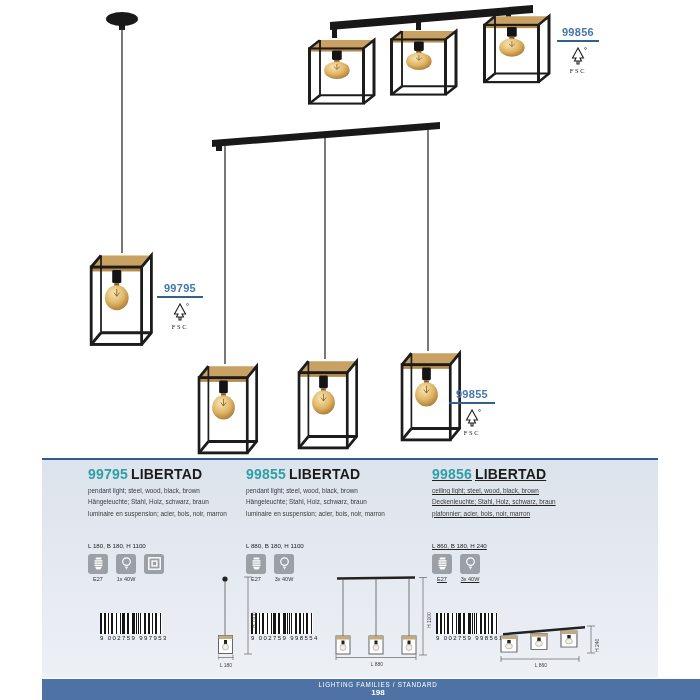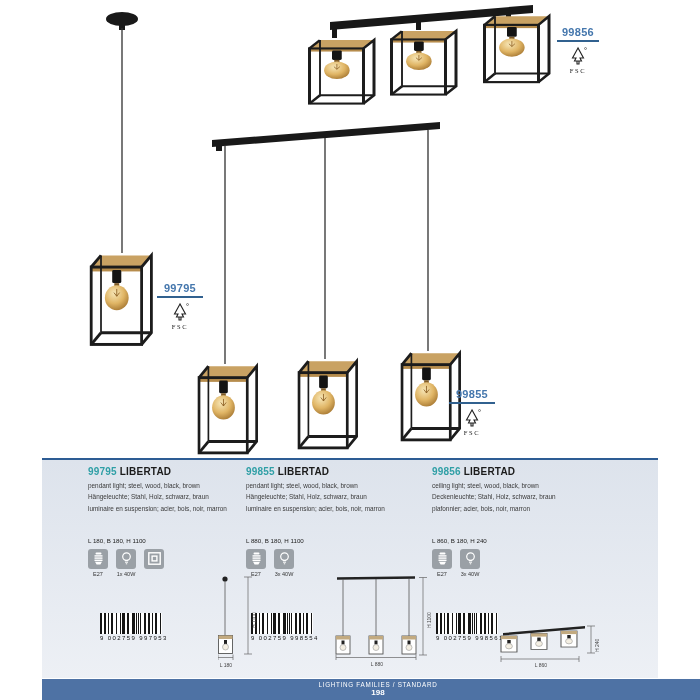--- a/index.html
+++ b/index.html
@@ -9,22 +9,22 @@
   
   .plabel{position:absolute;text-align:center;}
   .plabel .num{font-size:11px;font-weight:bold;color:#4577ad;letter-spacing:.3px;display:block;}
   .plabel .rule{height:2px;background:#31618f;margin:2px 0 4px;}
   .plabel svg{display:block;margin:0 auto;}
   .plabel .fsc{font-family:"Liberation Serif",serif;font-size:6.5px;letter-spacing:1.6px;color:#222;margin-top:1px;}
   
   .panel{position:absolute;left:42px;top:458px;width:616px;height:220px;
          background:linear-gradient(#dde3ec,#edf0f5);border-top:2px solid #2d5c94;box-sizing:border-box;}
   .col{position:absolute;top:6px;width:170px;}
-  .col.c1{left:46px;} .col.c2{left:204px;} .col.c3{left:390px;}
-  .ptitle{font-size:10px;font-weight:bold;color:#1b1b1b;letter-spacing:.2px;}
+  .col.c1{left:46px;} .col.c2{left:204px;} .col.c3{left:390px;text-decoration:underline;}
+  .ptitle{font-size:14px;font-weight:bold;color:#1b1b1b;letter-spacing:.2px;}
   .pid{color:#2f9fa6;margin-right:3px;}
   .desc{font-size:6.4px;color:#3a3a3a;margin-top:3px;line-height:1.3;}
   .desc.first{margin-top:5px;}
   .dims{font-size:6.2px;color:#222;margin-top:24px;}
   .icons{display:flex;gap:8px;margin-top:5px;}
   .iconwrap{text-align:center;}
   .ibox{width:20px;height:20px;background:#9aa0a6;border-radius:3px;display:flex;align-items:center;justify-content:center;}
   .ilabel{font-size:5.5px;color:#333;margin-top:2px;white-space:nowrap;}
   .bcblock{position:absolute;top:147px;}
   .c1 .bcblock{left:12px;} .c2 .bcblock{left:5px;} .c3 .bcblock{left:4px;}

